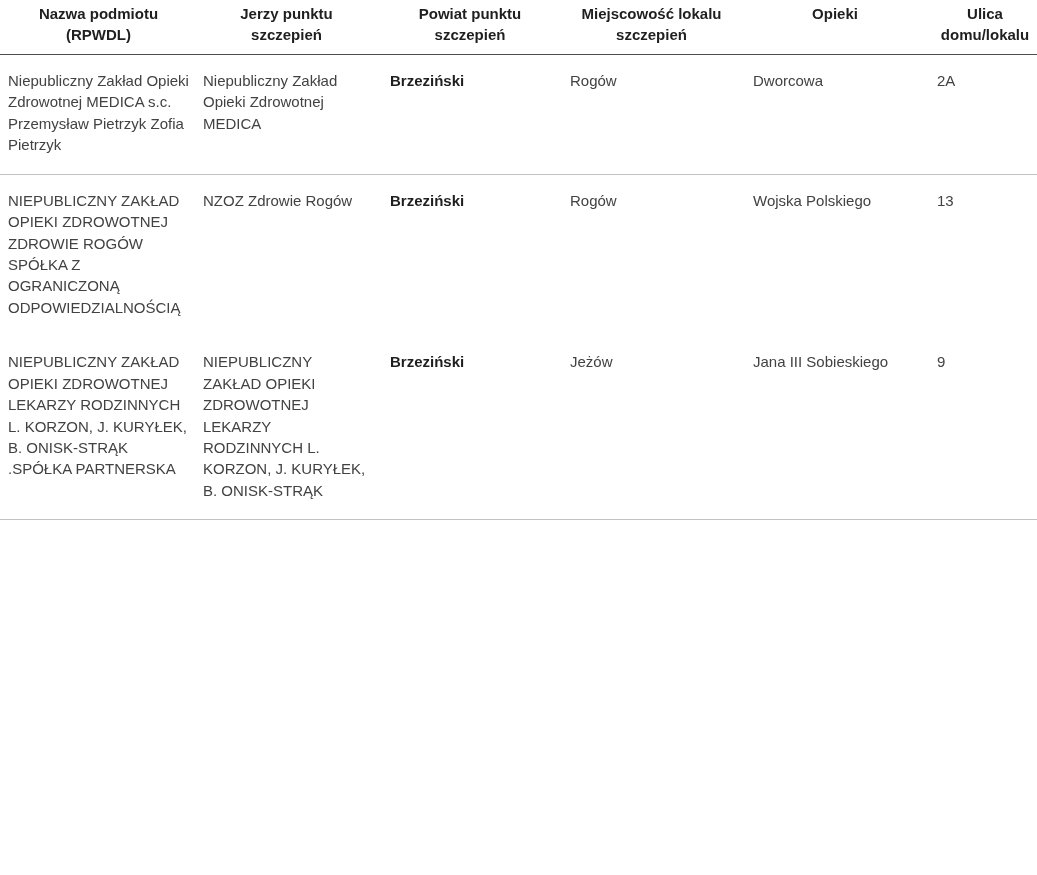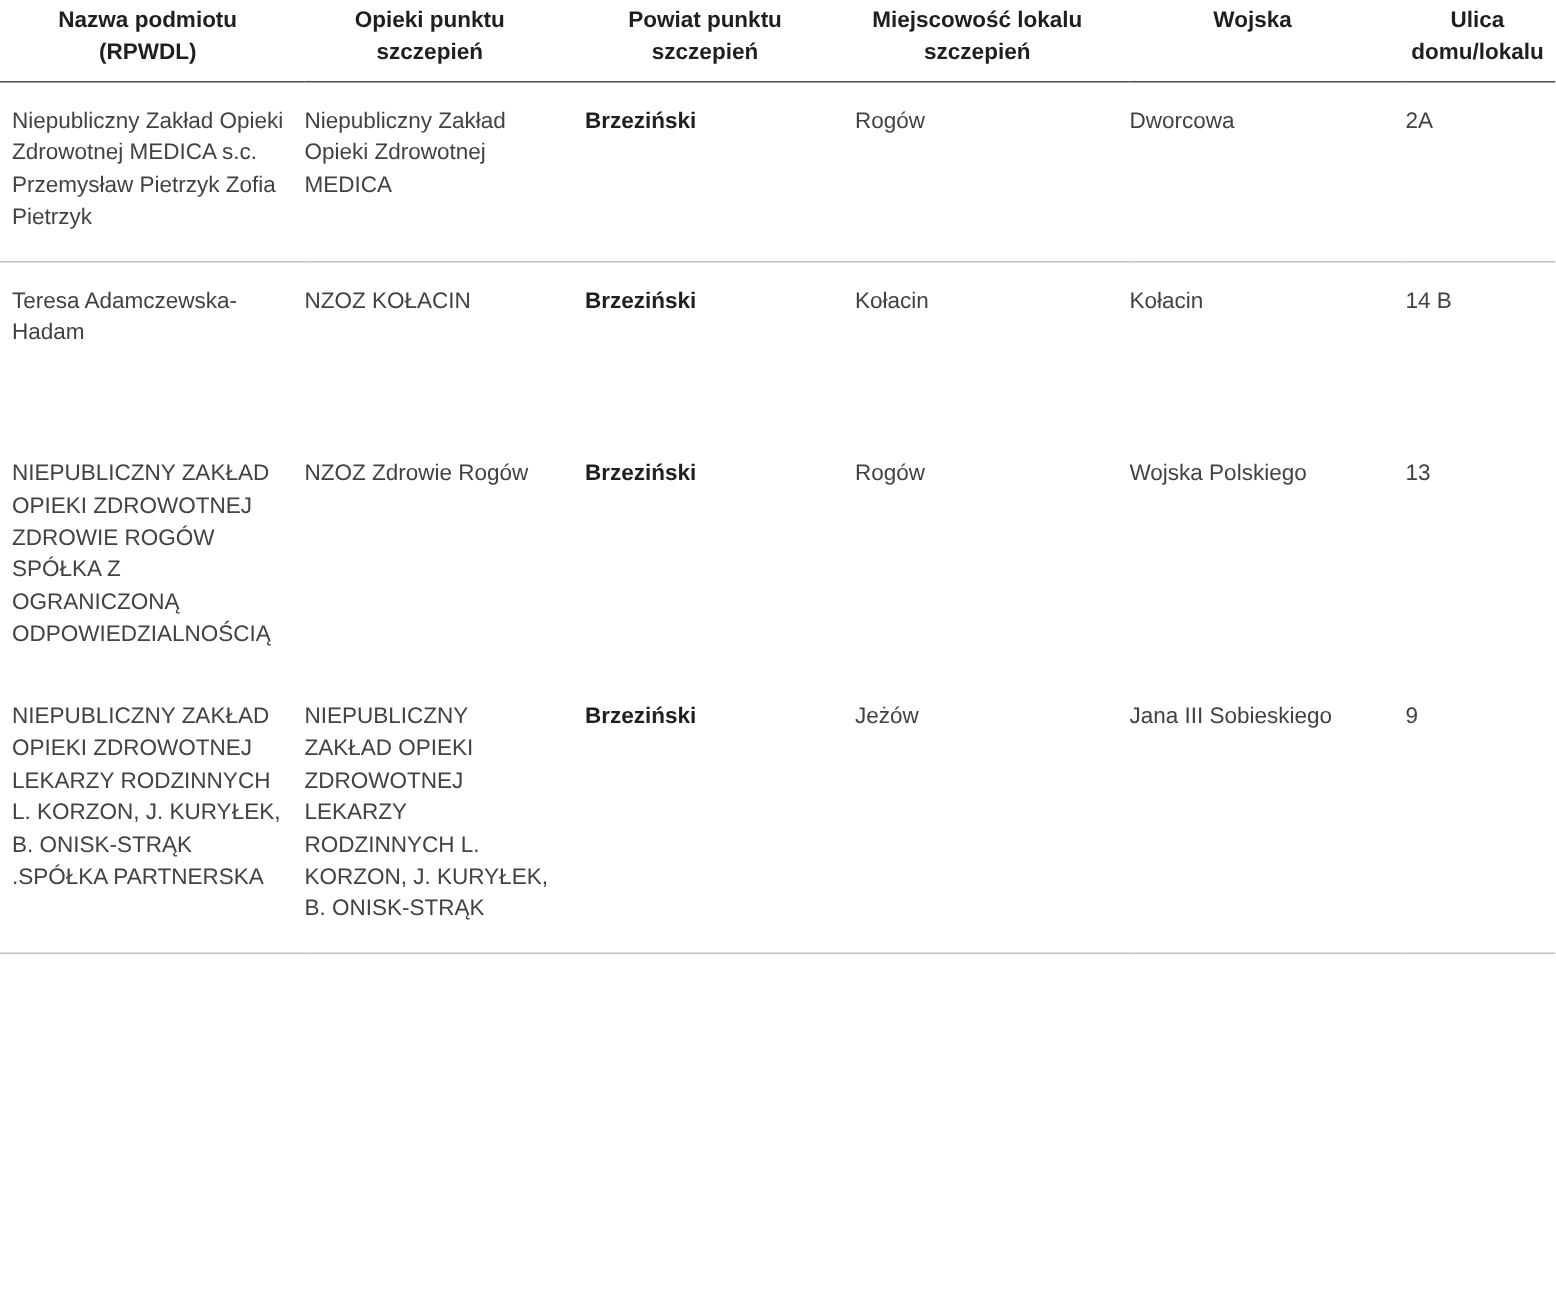--- a/index.html
+++ b/index.html
@@ -57,43 +57,35 @@
     <col class="c1">
       <col class="c2">
       <col class="c3">
       <col class="c4">
       <col class="c5">
       <col class="c6">
   </colgroup>
   <thead>
     <tr>
       <th>Nazwa podmiotu (RPWDL)</th>
-      <th>Opieki punktu szczepień</th>
+      <th>Jerzy punktu szczepień</th>
       <th>Powiat punktu szczepień</th>
       <th>Miejscowość lokalu szczepień</th>
-      <th>Wojska</th>
+      <th>Opieki</th>
       <th>Ulica domu/lokalu</th>
     </tr>
   </thead>
   <tbody>
       <tr>
     <td>Niepubliczny Zakład Opieki Zdrowotnej MEDICA s.c. Przemysław Pietrzyk Zofia Pietrzyk</td>
     <td>Niepubliczny Zakład Opieki Zdrowotnej MEDICA</td>
     <td class="powiat-cell">Brzeziński</td>
     <td>Rogów</td>
     <td>Dworcowa</td>
     <td>2A</td>
-  </tr>
-      <tr class="no-divider">
-    <td>Teresa Adamczewska-Hadam</td>
-    <td>NZOZ KOŁACIN</td>
-    <td class="powiat-cell">Brzeziński</td>
-    <td>Kołacin</td>
-    <td>Kołacin</td>
-    <td>14 B</td>
   </tr>
       <tr class="no-divider">
     <td>NIEPUBLICZNY ZAKŁAD OPIEKI ZDROWOTNEJ ZDROWIE ROGÓW SPÓŁKA Z OGRANICZONĄ ODPOWIEDZIALNOŚCIĄ</td>
     <td>NZOZ Zdrowie Rogów</td>
     <td class="powiat-cell">Brzeziński</td>
     <td>Rogów</td>
     <td>Wojska Polskiego</td>
     <td>13</td>
   </tr>
       <tr>

